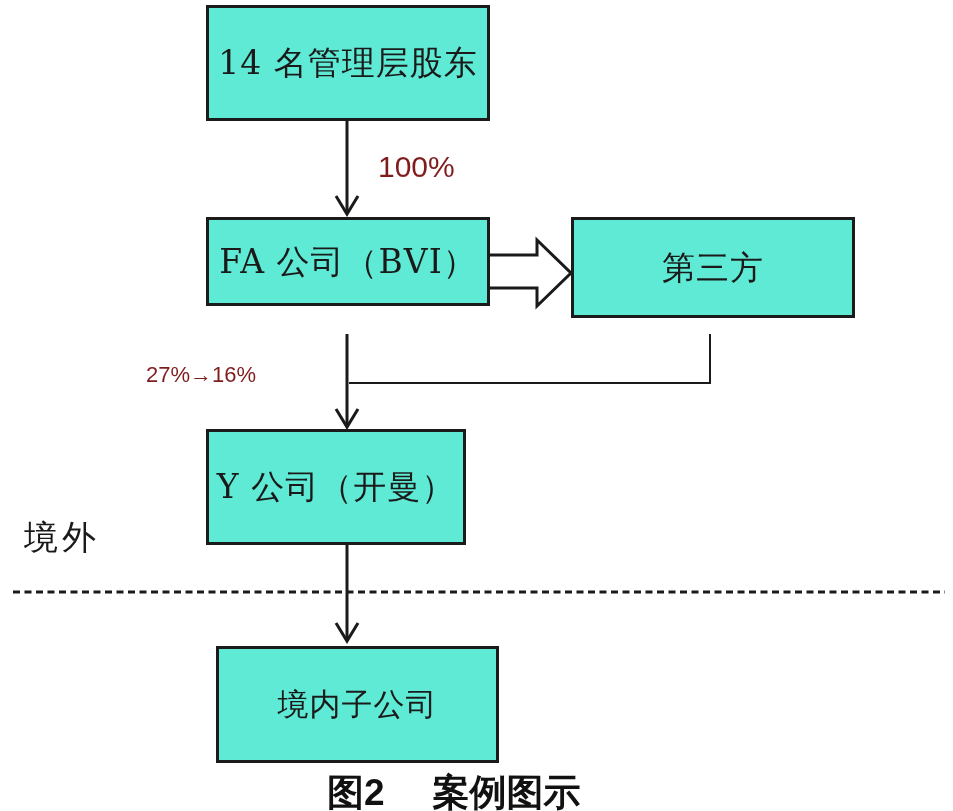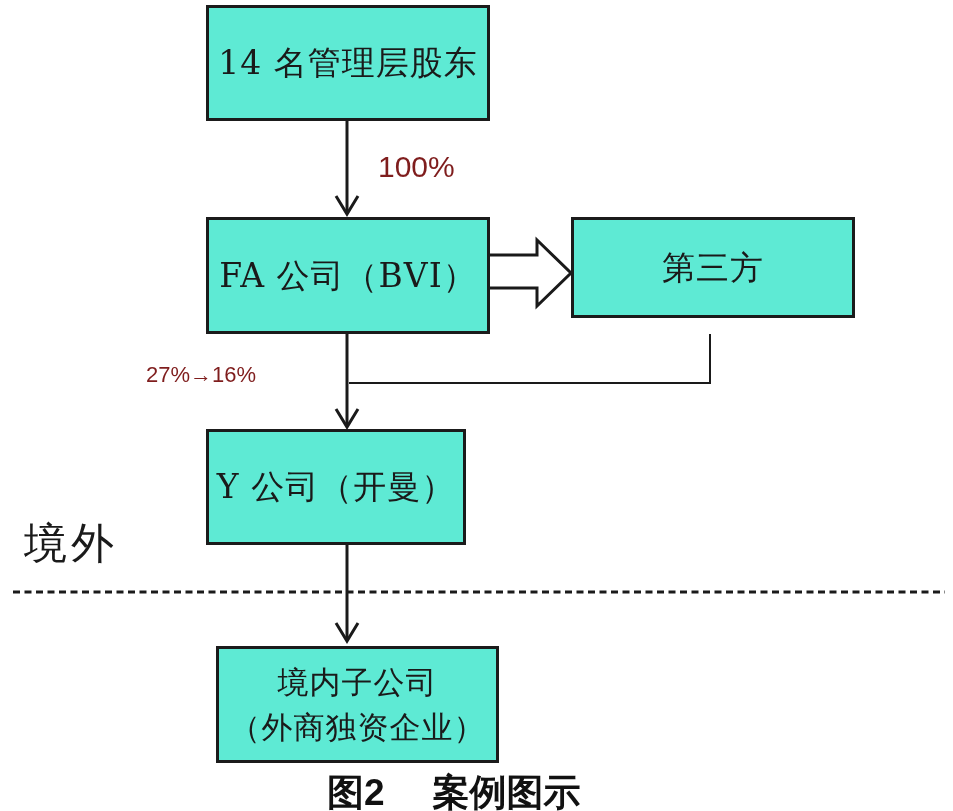--- a/index.html
+++ b/index.html
@@ -9,32 +9,32 @@
     overflow:hidden;
   }
   .lines-svg{position:absolute;left:0;top:0;width:953px;height:811px;}
   .node{
     position:absolute;border:3px solid #1b1b1b;background:#5eead4;
     display:flex;flex-direction:column;align-items:center;justify-content:center;
     text-align:center;font-size:33px;letter-spacing:1px;line-height:1.25;
     box-sizing:border-box;
   }
   .node-shareholders{left:206px;top:5px;width:284px;height:116px;}
-  .node-fa{left:206px;top:217px;width:284px;height:117px;}
+  .node-fa{left:206px;top:217px;width:284px;height:89px;}
   .node-third{left:571px;top:217px;width:284px;height:101px;}
   .node-y{left:206px;top:429px;width:260px;height:116px;}
   .node-domestic{left:207px;top:646px;width:283px;height:117px;font-size:31px;line-height:1.42;margin-left:9px;}
   .edge-label{
     position:absolute;font-family:"Liberation Sans","DejaVu Sans",sans-serif;
     font-size:30px;color:#7f1d1d;white-space:nowrap;
   }
   .label-100{left:378px;top:150px;}
   .label-2716{left:146px;top:362px;font-size:22px;}
   .region-label{
-    position:absolute;left:24px;font-size:43px;letter-spacing:4px;color:#1a1a1a;
+    position:absolute;left:24px;font-size:34px;letter-spacing:4px;color:#1a1a1a;
     white-space:nowrap;
   }
   .label-offshore{top:515px;}
   .label-onshore{top:618px;}
   .caption{
     position:absolute;left:327px;top:768px;display:flex;gap:48px;
     font-family:"Liberation Sans","DejaVu Sans",sans-serif;
     font-weight:bold;font-size:37px;color:#111;white-space:nowrap;
   }
 </style>
@@ -72,21 +72,20 @@
   <div class="node node-third">
     <span>第三方</span>
   </div>
 
   <div class="node node-y">
     <span>Y 公司（开曼）</span>
   </div>
 
   <div class="node node-domestic">
     <span>境内子公司</span>
-    <span>（外商独资企业）</span>
   </div>
 
   <div class="edge-label label-100">100%</div>
 
   <div class="edge-label label-2716">27%→16%</div>
 
   <div class="region-label label-offshore">境外</div>
 
 
   <div class="caption">

